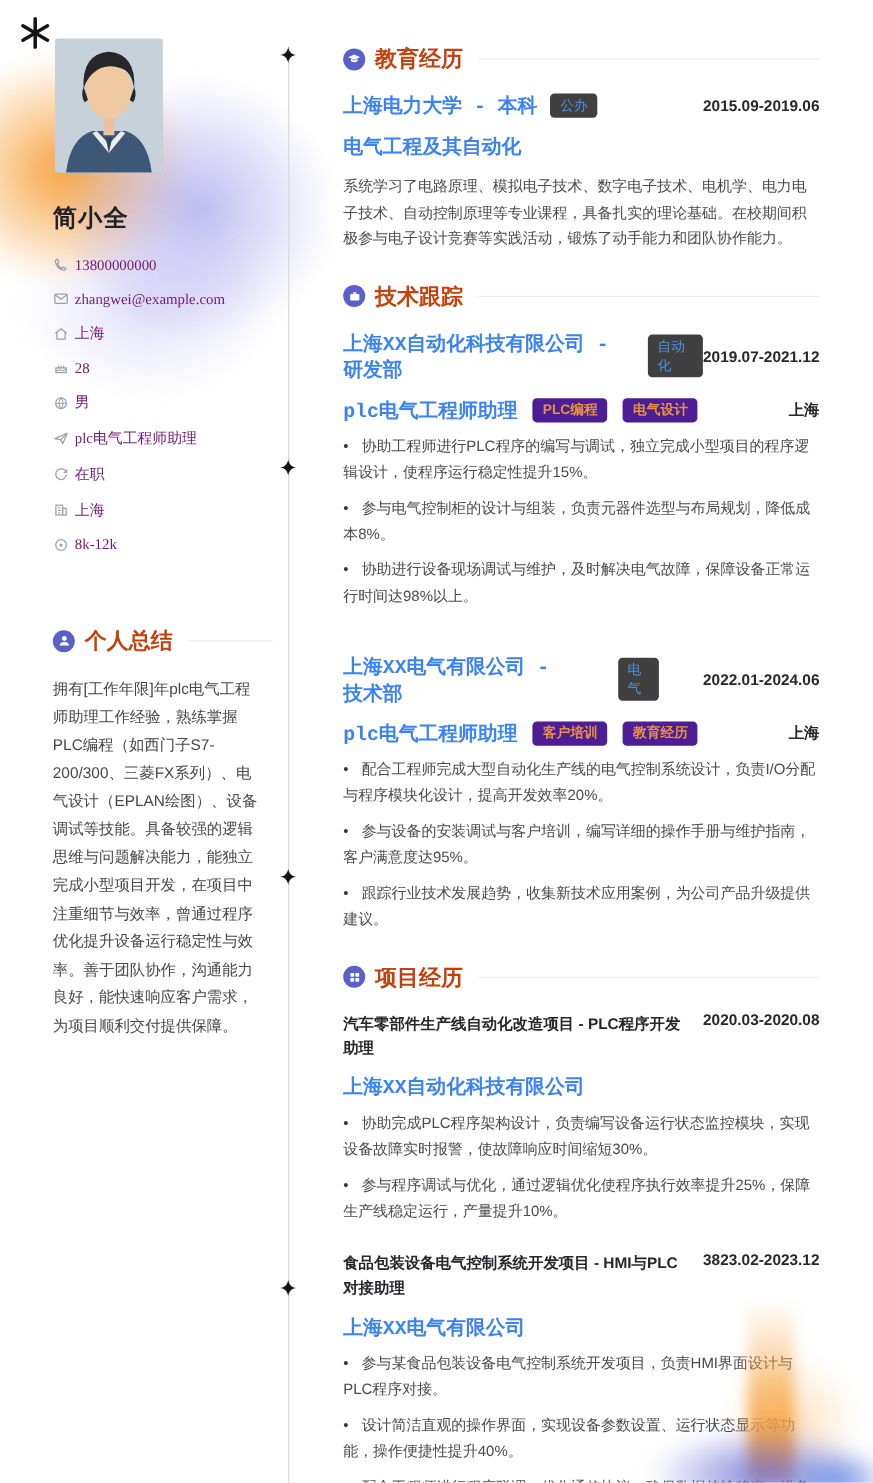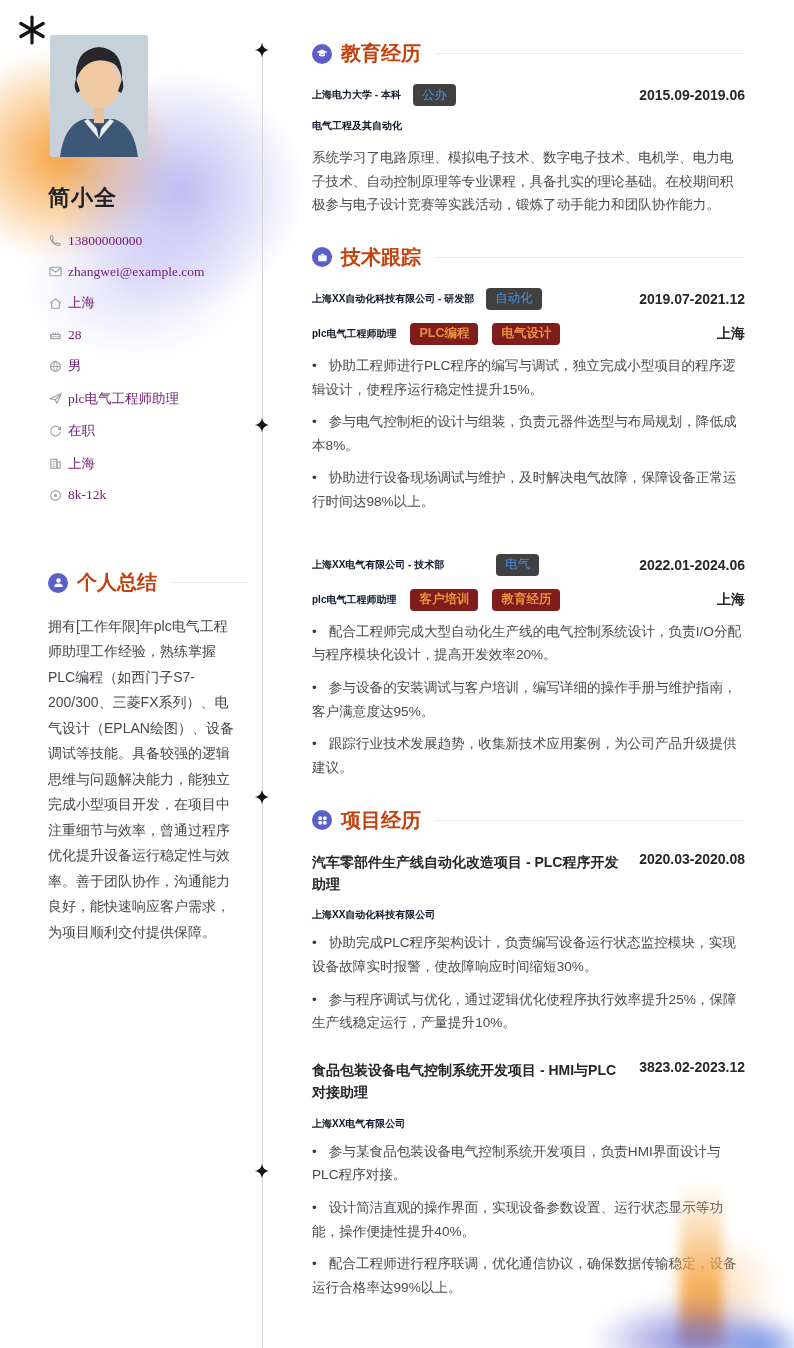--- a/index.html
+++ b/index.html
@@ -44,24 +44,24 @@
   .sec-head { display:flex; align-items:center; gap:9px; }
   .sec-icon { width:20px; height:20px; border-radius:50%; background:#5A60C8; color:#fff;
     display:flex; align-items:center; justify-content:center; flex:0 0 20px; }
   .sec-title { font-size:20px; font-weight:bold; color:#c2410c; }
   .sec-line { flex:1; height:1px; background:#ececee; margin-left:5px; }
 
   
   .main { position:absolute; left:312px; top:40px; width:433px; z-index:2; }
   .main section { margin-bottom:27px; }
   .row { display:flex; align-items:center; }
-  .b { font-weight:bold; color:#0f172a; font-size:10px; }
+  .b { font-weight:bold; color:#3b82f6; font-size:18px;font-family:Liberation Mono, monospace; }
   .date { margin-left:auto; font-weight:bold; color:#26262b; font-size:14px; white-space:nowrap; }
   .badge-blue { margin-left:12px; background:#404040; color:#4792E6; font-size:12.5px; padding:2.5px 9px; border-radius:4px; }
-  .tag-orange { margin-left:14px; background:#7f1d1d; color:#E79140; font-size:12.5px; padding:2.5px 9px; border-radius:4px; font-weight:bold; }
+  .tag-orange { margin-left:14px; background:#4c1d95; color:#E79140; font-size:12.5px; padding:2.5px 9px; border-radius:4px; font-weight:bold; }
   .mt16 { margin-top:17px; } .mt12 { margin-top:13px; }
   .desc { margin-top:13px; font-size:13.6px; line-height:1.74; color:#4a4a50; }
   .bullet { margin-top:9px; font-size:13.6px; line-height:1.74; color:#4a4a50; }
   .bullet::before { content:"•"; color:#3a3a40; margin-right:12px; }
   .job { margin-bottom:40px; }
   .ptitle { font-weight:bold; color:#26262b; font-size:14px; flex:1; padding-right:18px; line-height:1.6; }
 </style>
 </head>
 <body>
 

